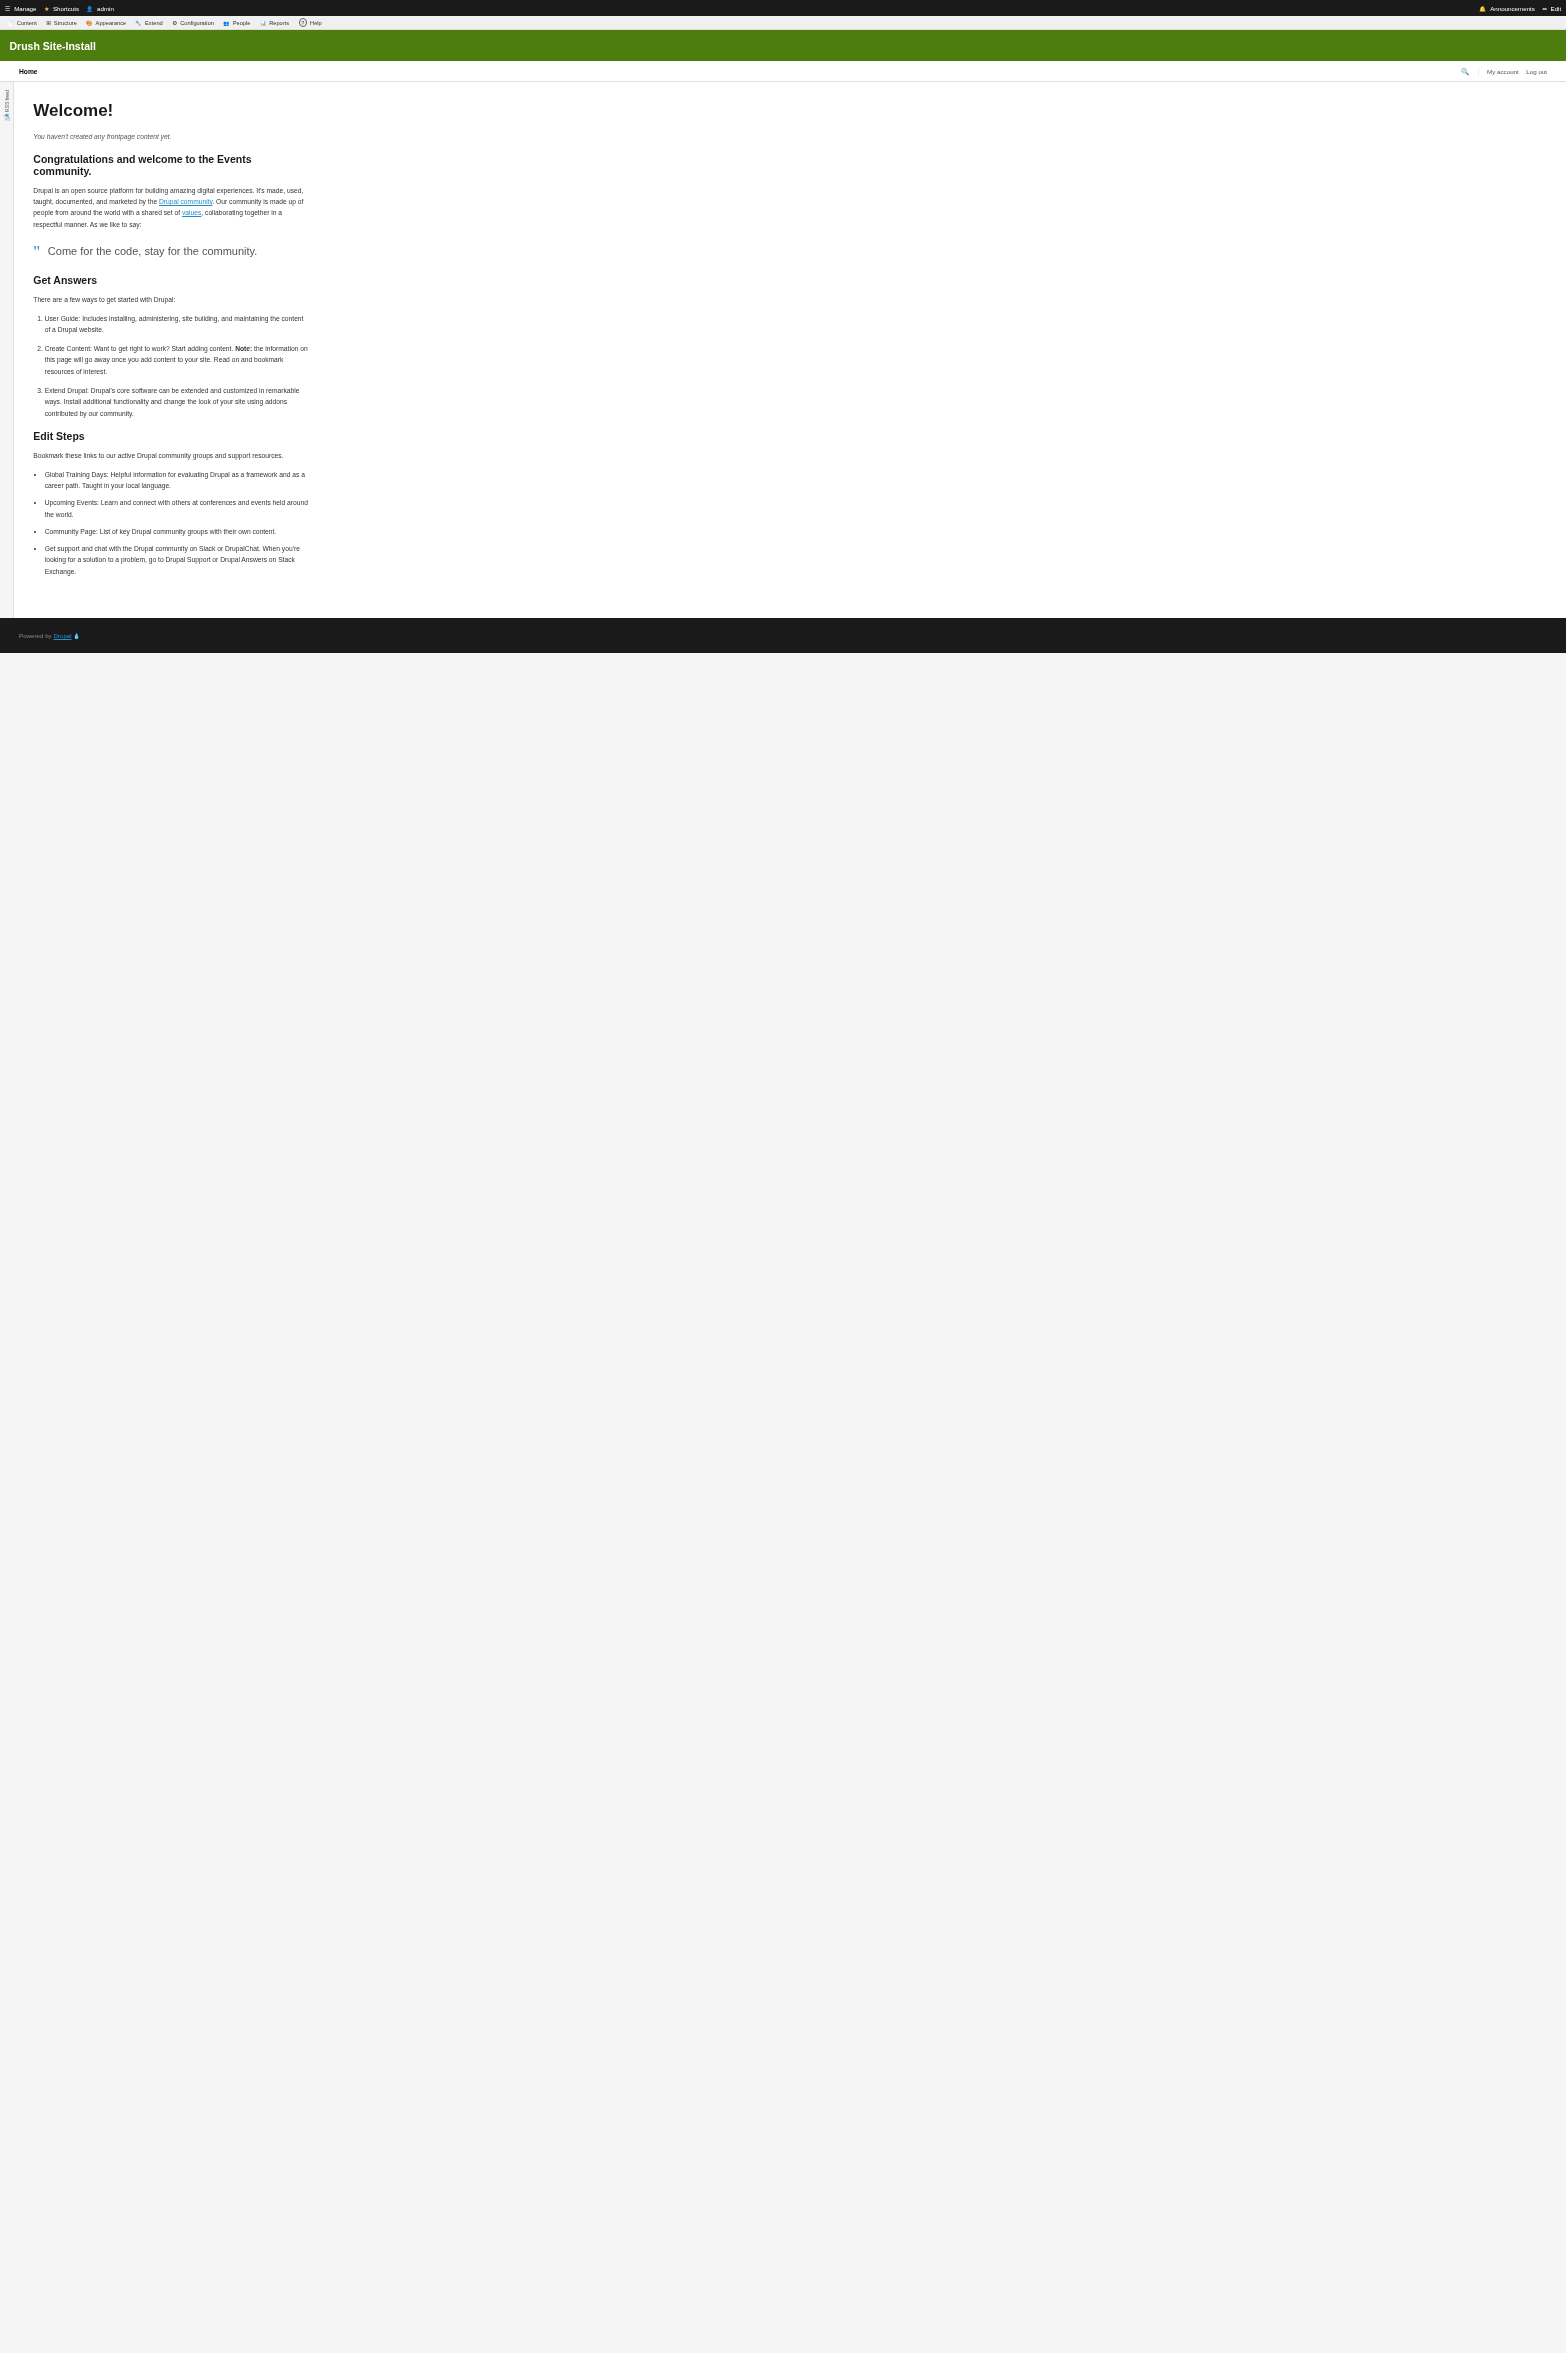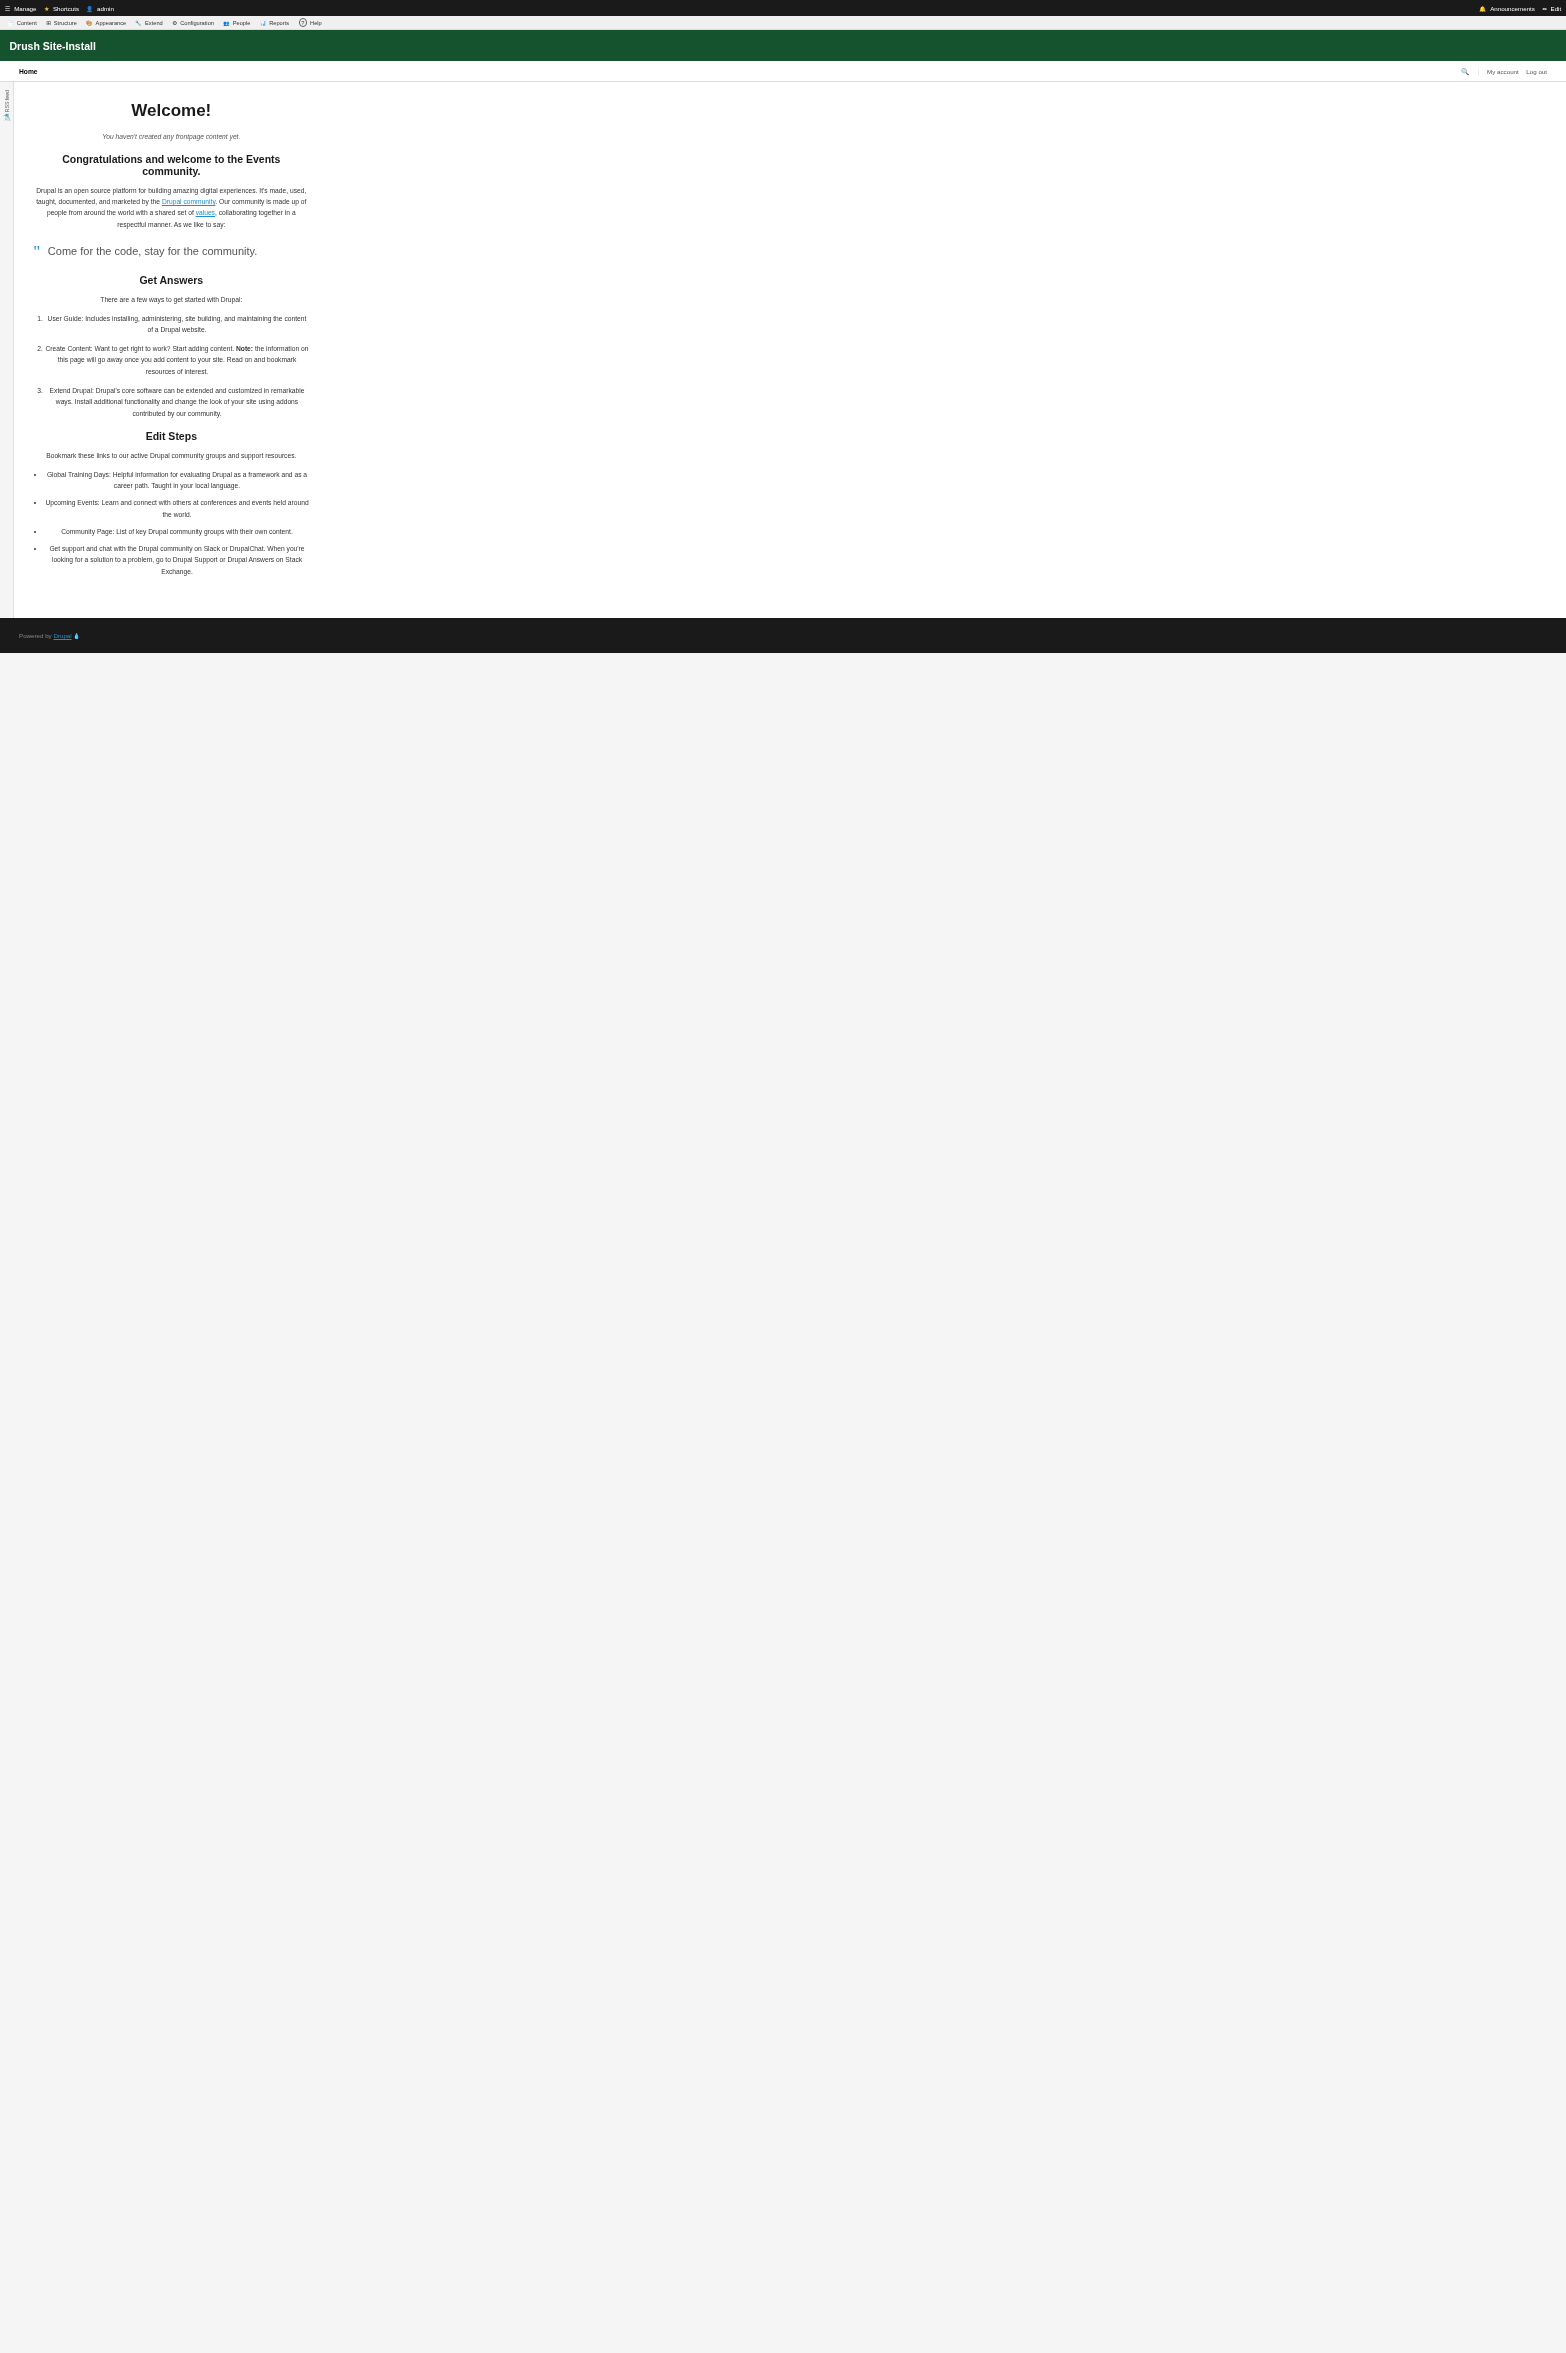--- a/index.html
+++ b/index.html
@@ -81,21 +81,21 @@
       padding: 0 3.8px;
       height: 100%;
       font-size: 5.7px;
       color: #333;
       cursor: pointer;
       text-decoration: none;
     }
 
     
     .site-header {
-      background: #14532d;
+      background: #4d7c0f;
       color: #fff;
       padding: 9.5px 9.5px;
       display: flex;
       align-items: flex-start;
     }
     .site-title {
       font-size: 10.5px;
       font-weight: bold;
       color: #fff;
     }
@@ -161,21 +161,20 @@
       cursor: pointer;
       display: flex;
       align-items: center;
       gap: 1.9px;
       margin-top: 2.9px;
     }
     .main-content {
       flex: 1;
       padding: 19px 29px 29px 19px;
       max-width: 324px;
-      text-align: center;
     }
 
     
     .welcome-heading {
       font-size: 17px;
       font-weight: bold;
       color: #1a1a1a;
       margin-bottom: 11.4px;
     }
     .frontpage-note {

